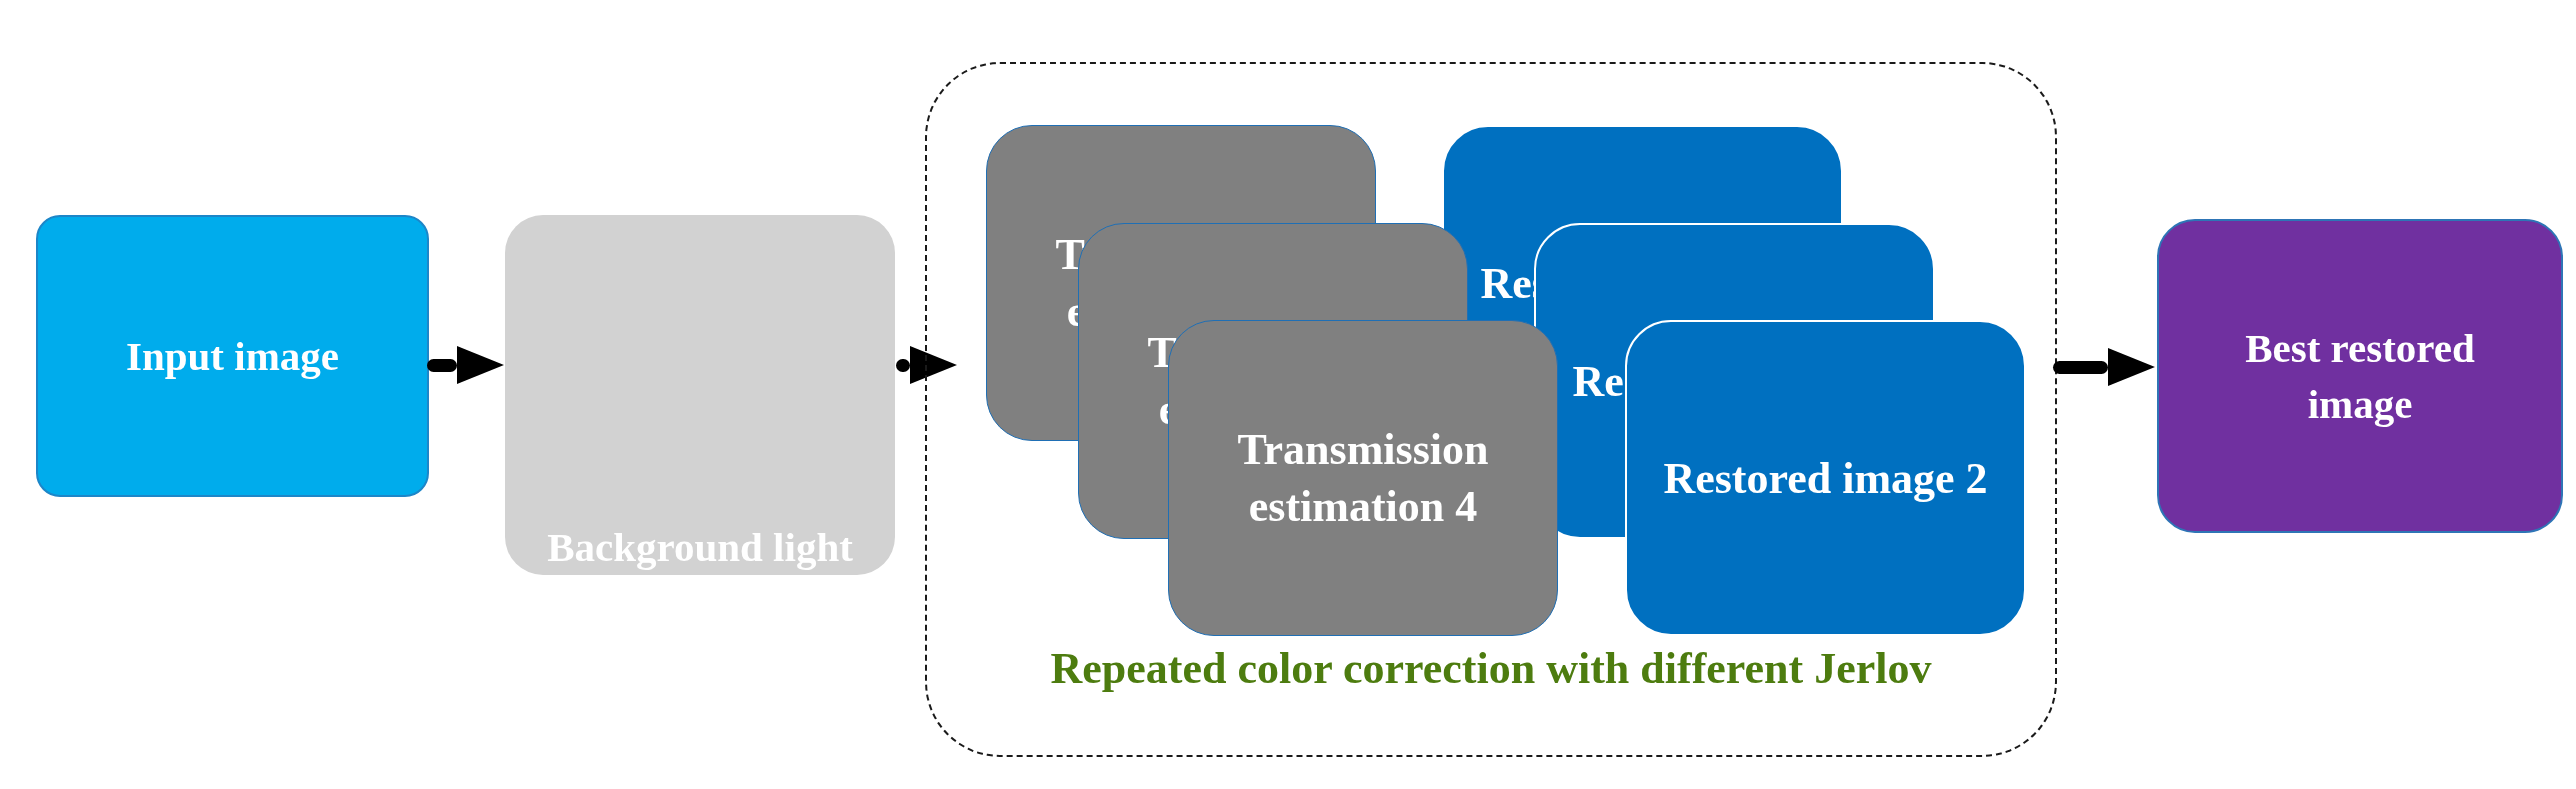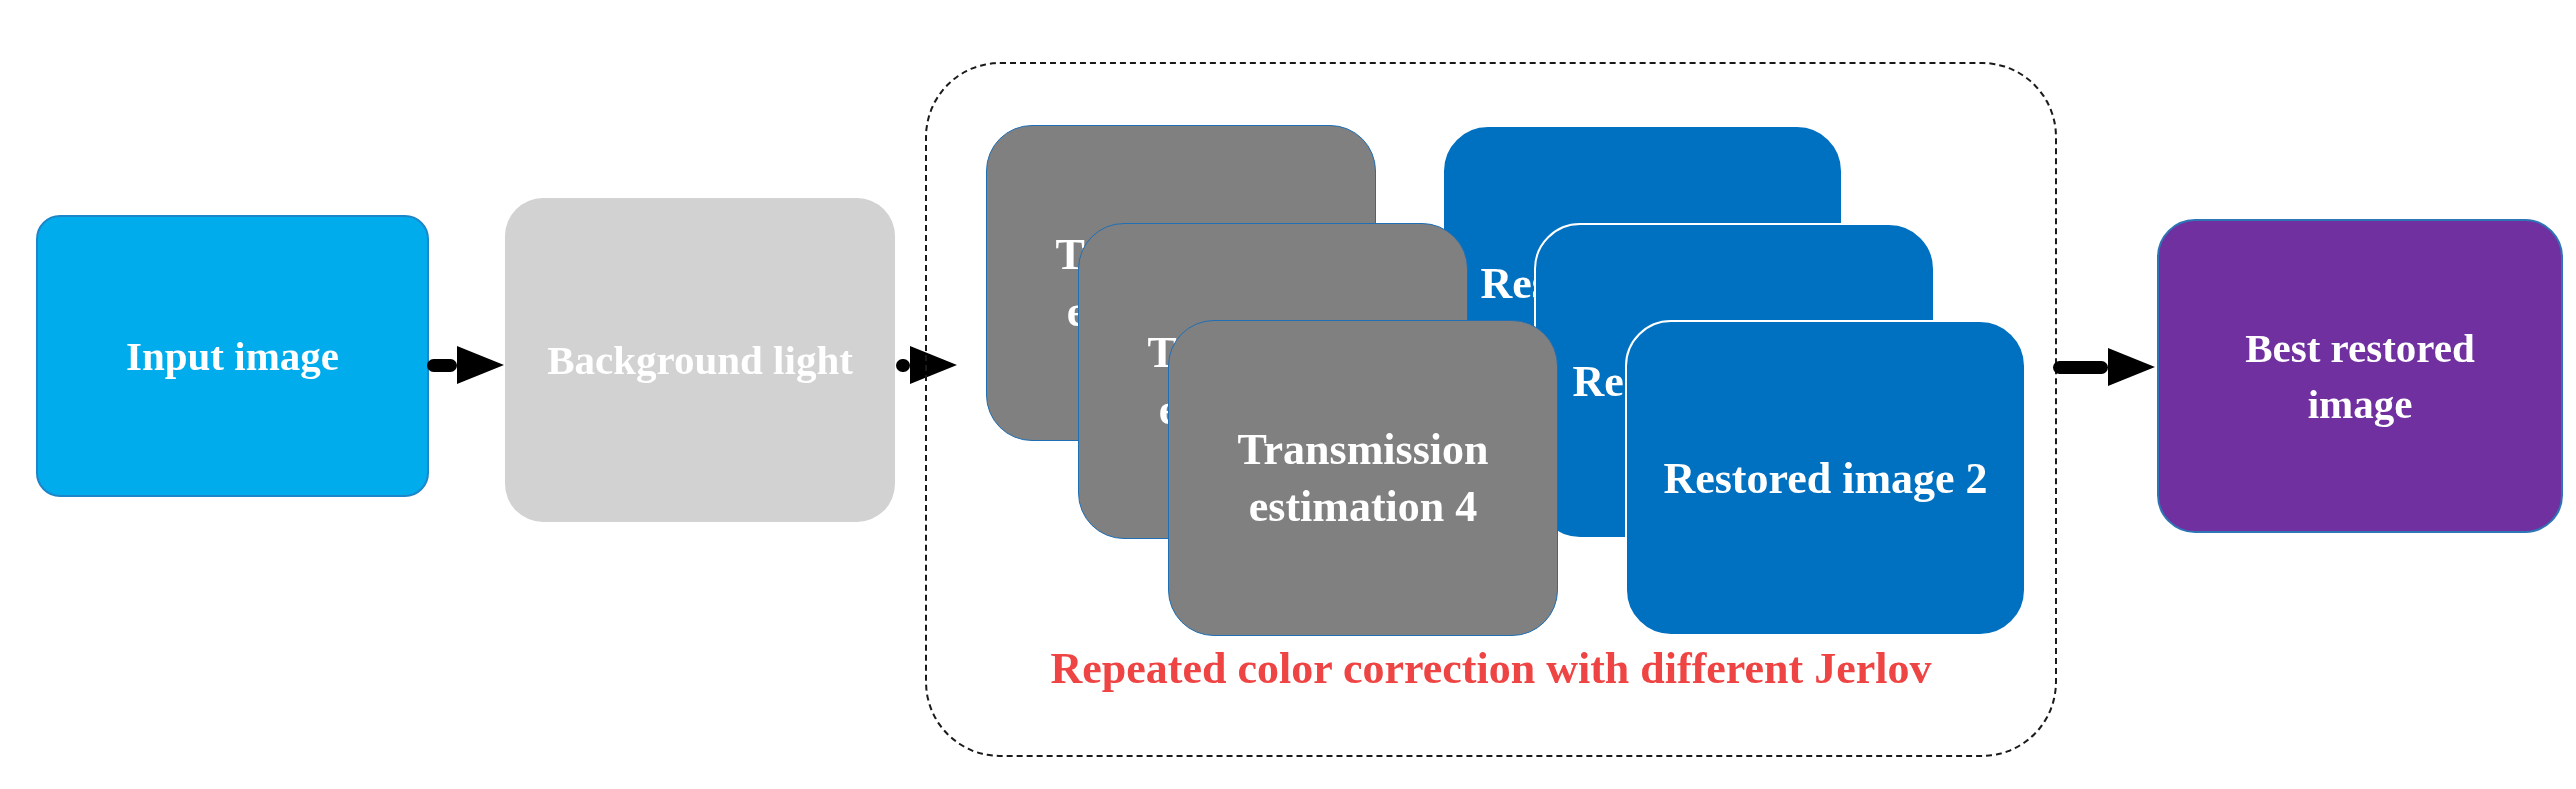--- a/index.html
+++ b/index.html
@@ -17,37 +17,37 @@
     text-align:center;
     color:#ffffff;
     font-size:41px;line-height:56px;
     box-sizing:border-box;
   }
   .node-input{
     left:36px;top:215px;width:393px;height:282px;
     background:#00ACEC;border:2.5px solid #1D86C8;border-radius:24px;
   }
   .node-estimation{
-    left:505px;top:198px;width:390px;height:324px;
-    background:#D2D2D2;border-radius:38px;
+    left:505px;top:215px;width:390px;height:360px;
+    background:#D2D2D2;border-radius:38px;justify-content:flex-end;
   }
   .node-best{
     left:2157px;top:219px;width:406px;height:314px;
     background:#7030A0;border:2.5px solid #2E75B6;border-radius:38px;
   }
   .group{
     position:absolute;
     left:925px;top:62px;width:1132px;height:695px;
     border:2.5px dashed #1a1a1a;border-radius:75px;
     box-sizing:border-box;
   }
   .caption{
     position:absolute;
     left:925px;top:639px;width:1132px;
-    text-align:center;color:#ef4444;
+    text-align:center;color:#4d7c0f;
     font-size:44px;line-height:59px;
   }
   .card{
     position:absolute;
     width:390px;height:316px;
     display:flex;flex-direction:column;justify-content:center;align-items:center;
     text-align:center;color:#ffffff;
     font-size:44px;line-height:57px;
     border-radius:46px;box-sizing:border-box;
   }

